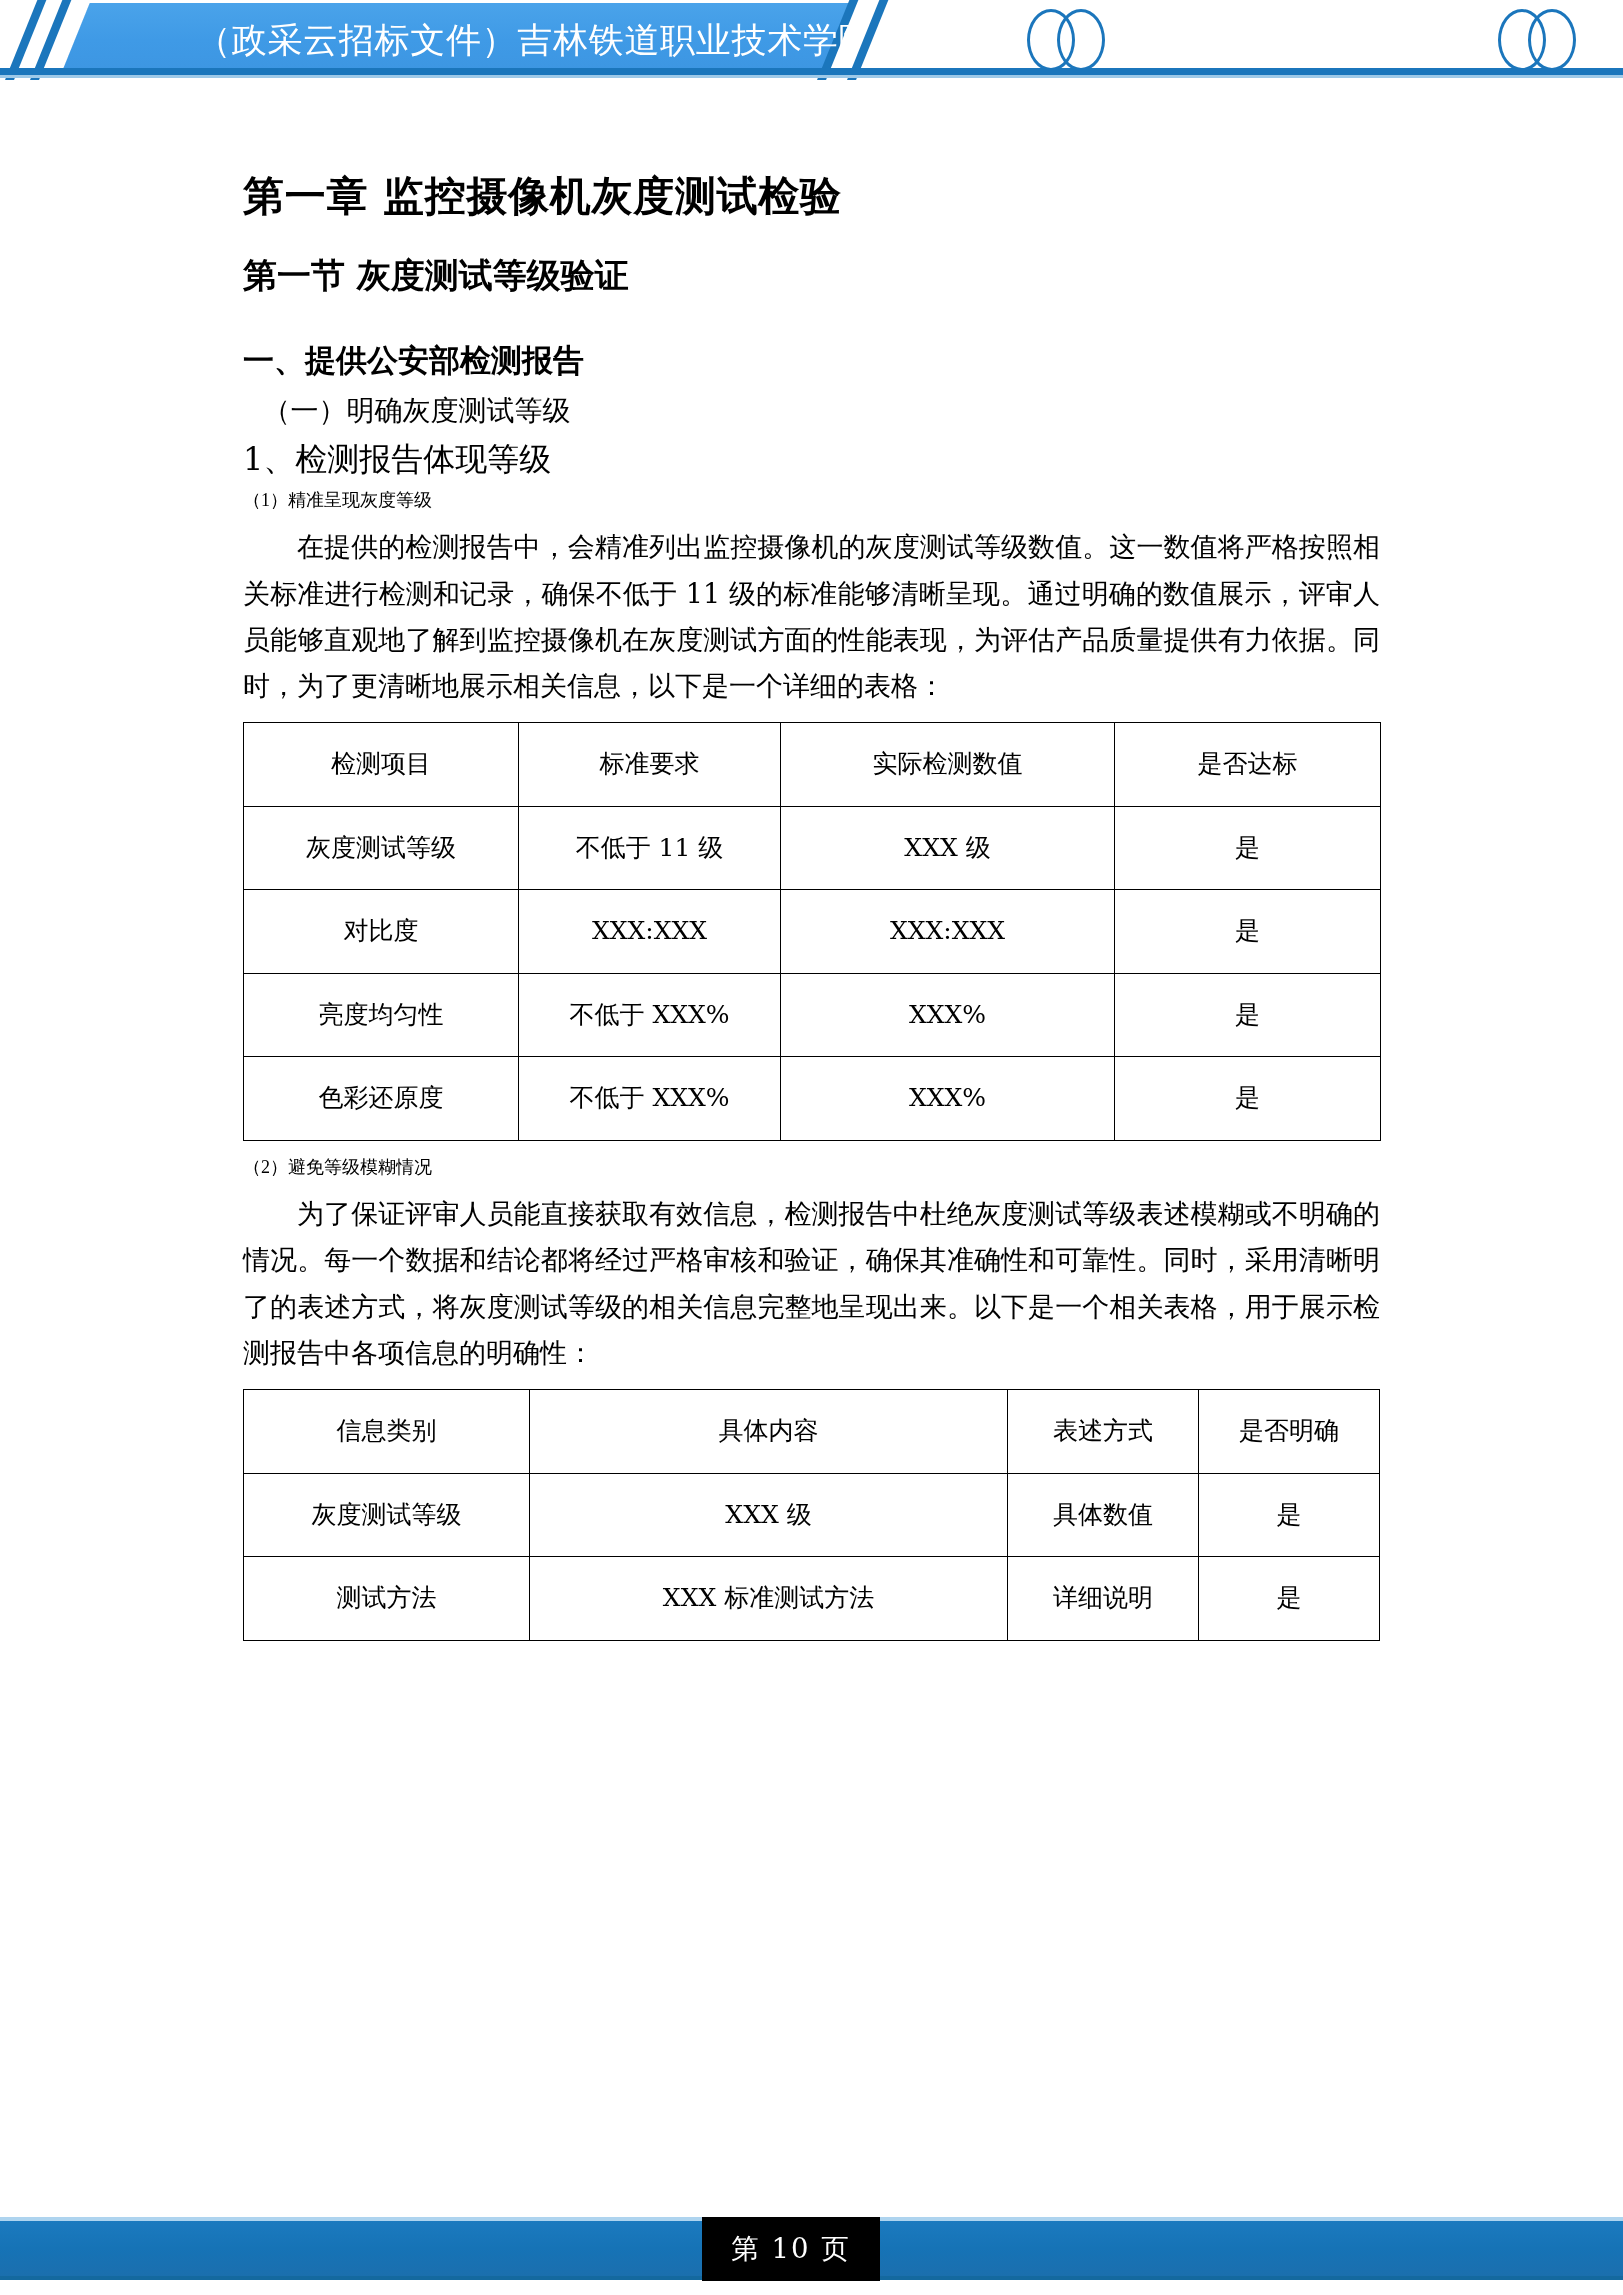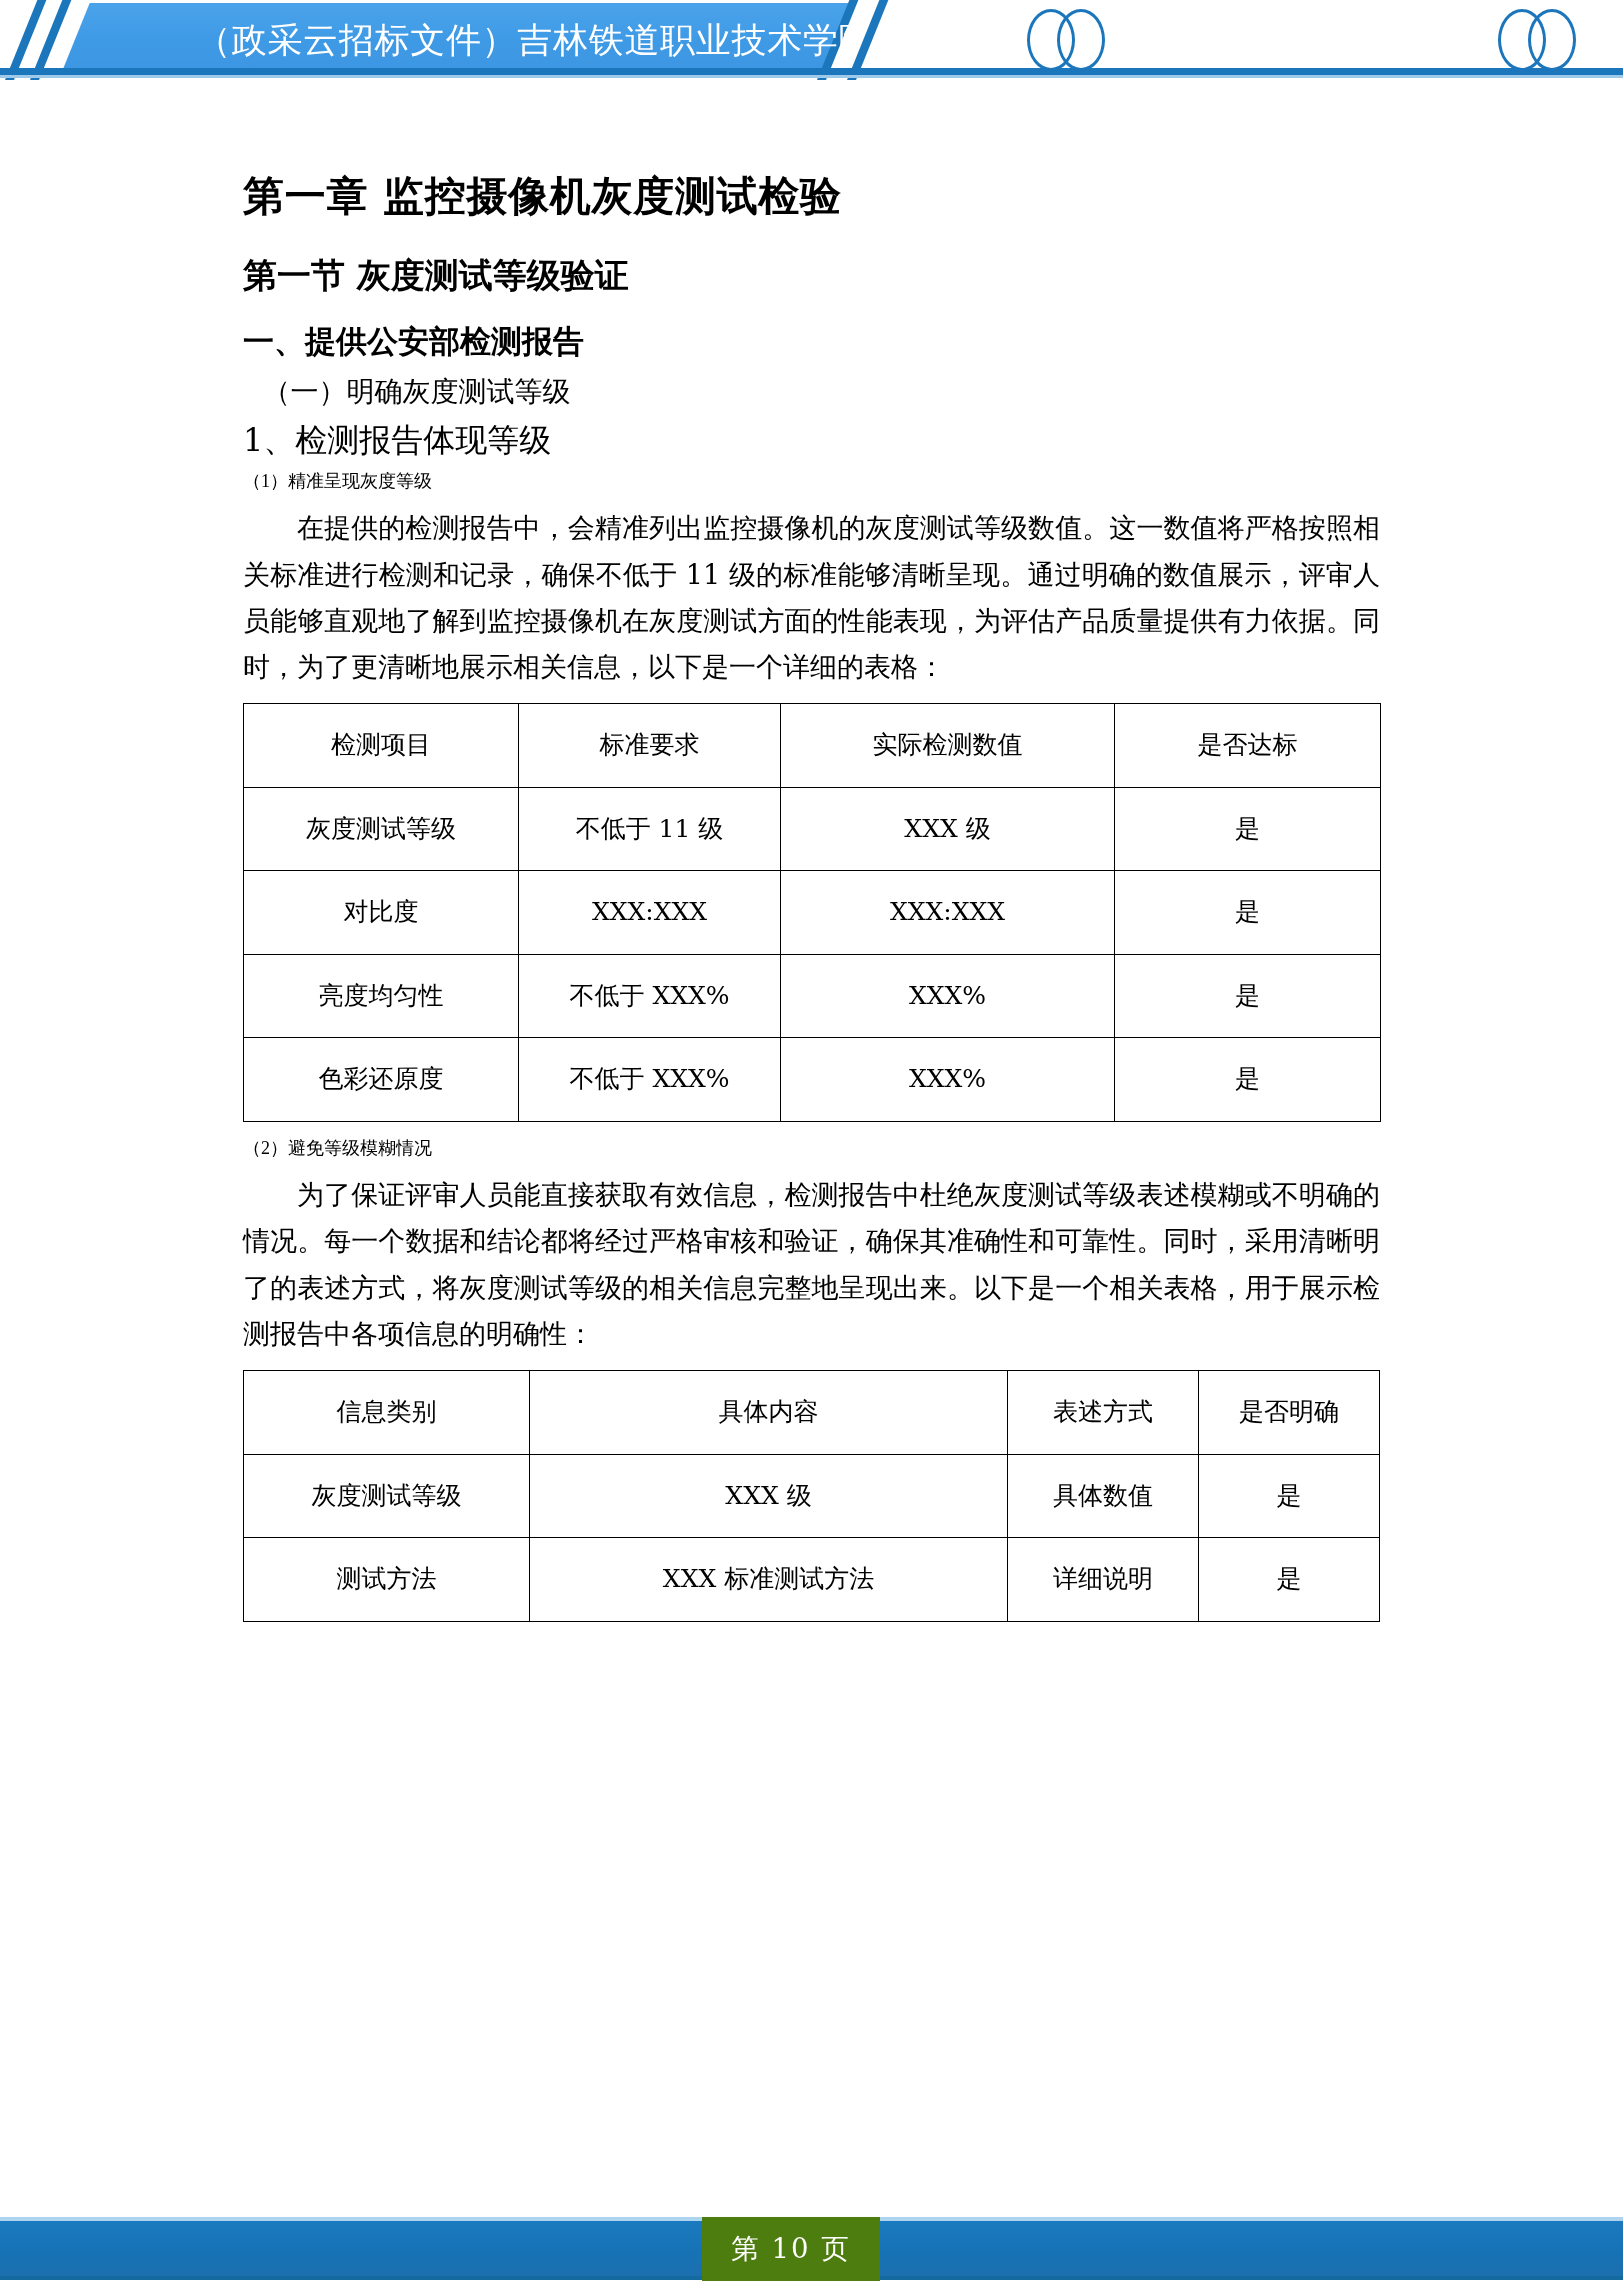--- a/index.html
+++ b/index.html
@@ -113,21 +113,21 @@
     font-size: 41px;
     font-weight: bold;
     margin: 0 0 34px 0;
     letter-spacing: 0.7px;
     line-height: 1.2;
     font-family: "DejaVu Sans", "Liberation Sans", sans-serif;
   }
   .h2-section {
     font-size: 34px;
     font-weight: bold;
-    margin: 0 0 26px 0;
+    margin: 0 0 45px 0;
     line-height: 1.2;
     font-family: "DejaVu Sans", "Liberation Sans", sans-serif;
   }
   .h3-item {
     font-size: 31px;
     font-weight: bold;
     margin: 0 0 13px 0;
     line-height: 1.25;
     font-family: "DejaVu Sans", "Liberation Sans", sans-serif;
   }
@@ -213,21 +213,21 @@
     width: 1623px;
     height: 3.9px;
     background: #14699f;
   }
   .ftr-pagebox {
     position: absolute;
     left: 702px;
     top: 0px;
     width: 178px;
     height: 64px;
-    background: #4d7c0f;
+    background: #000000;
     display: flex;
     align-items: center;
     justify-content: center;
   }
   .ftr-pagetext {
     color: #ffffff;
     font-size: 27.5px;
     letter-spacing: 2px;
     white-space: nowrap;
   }

